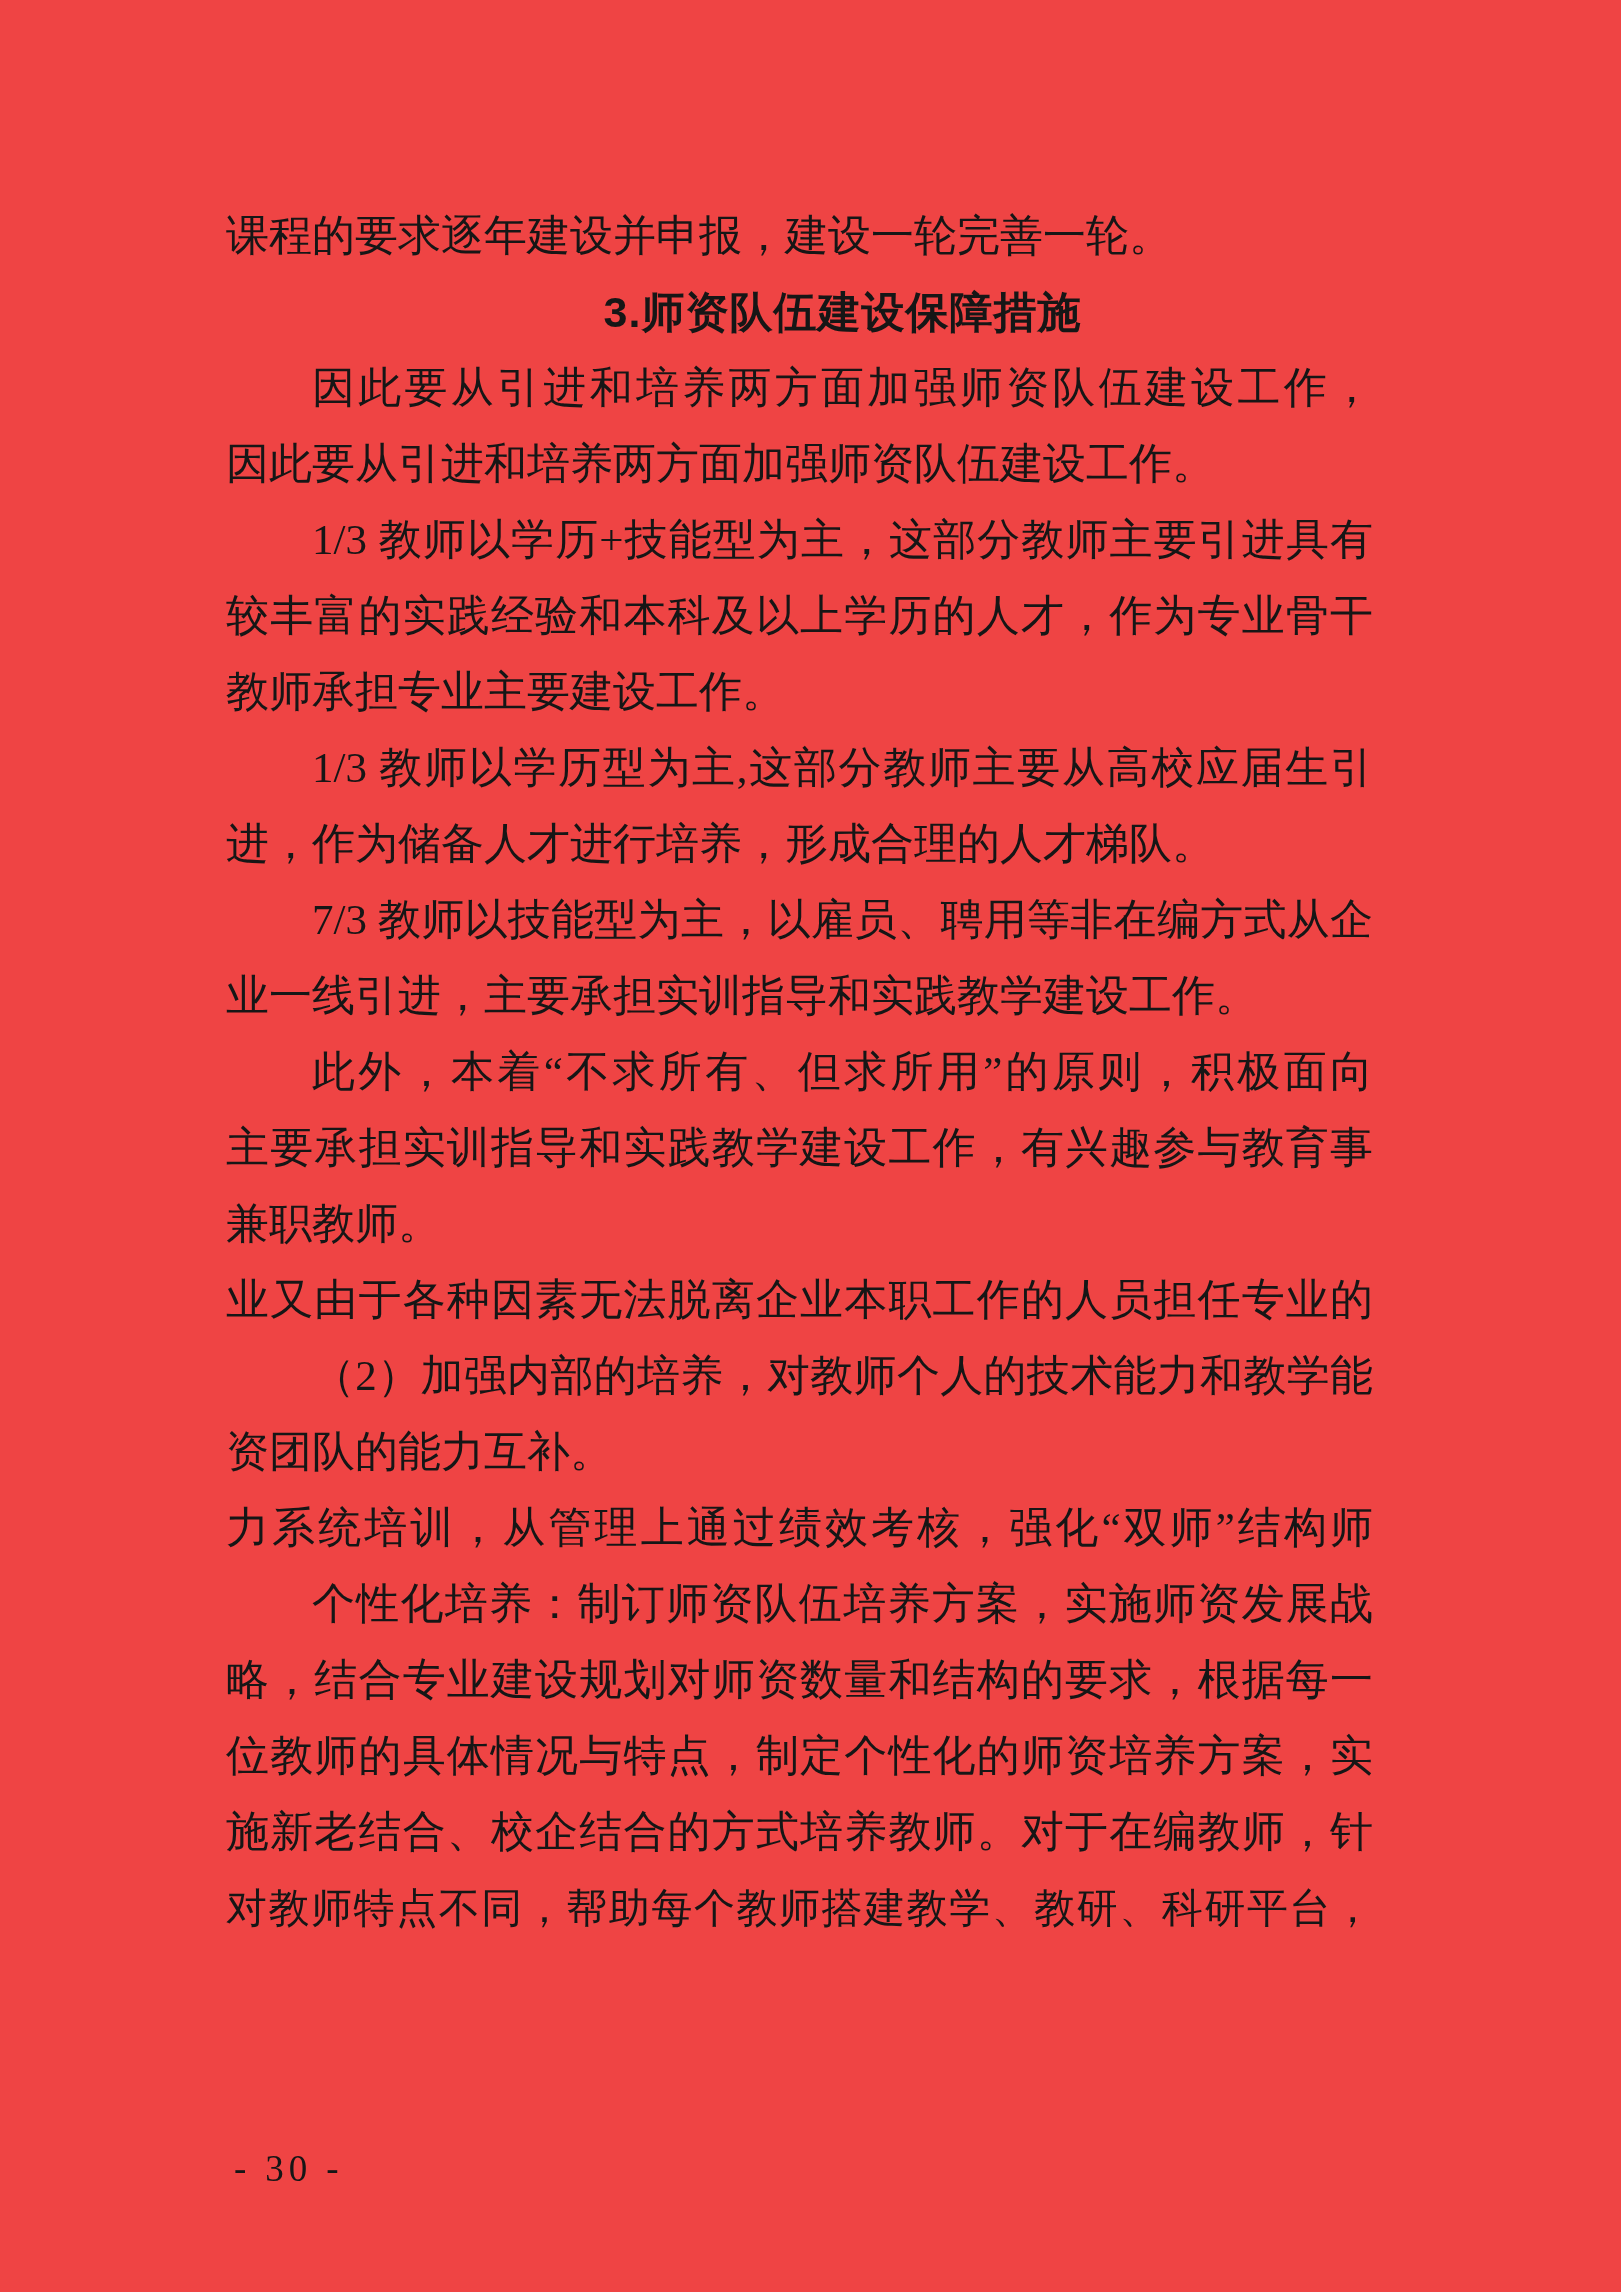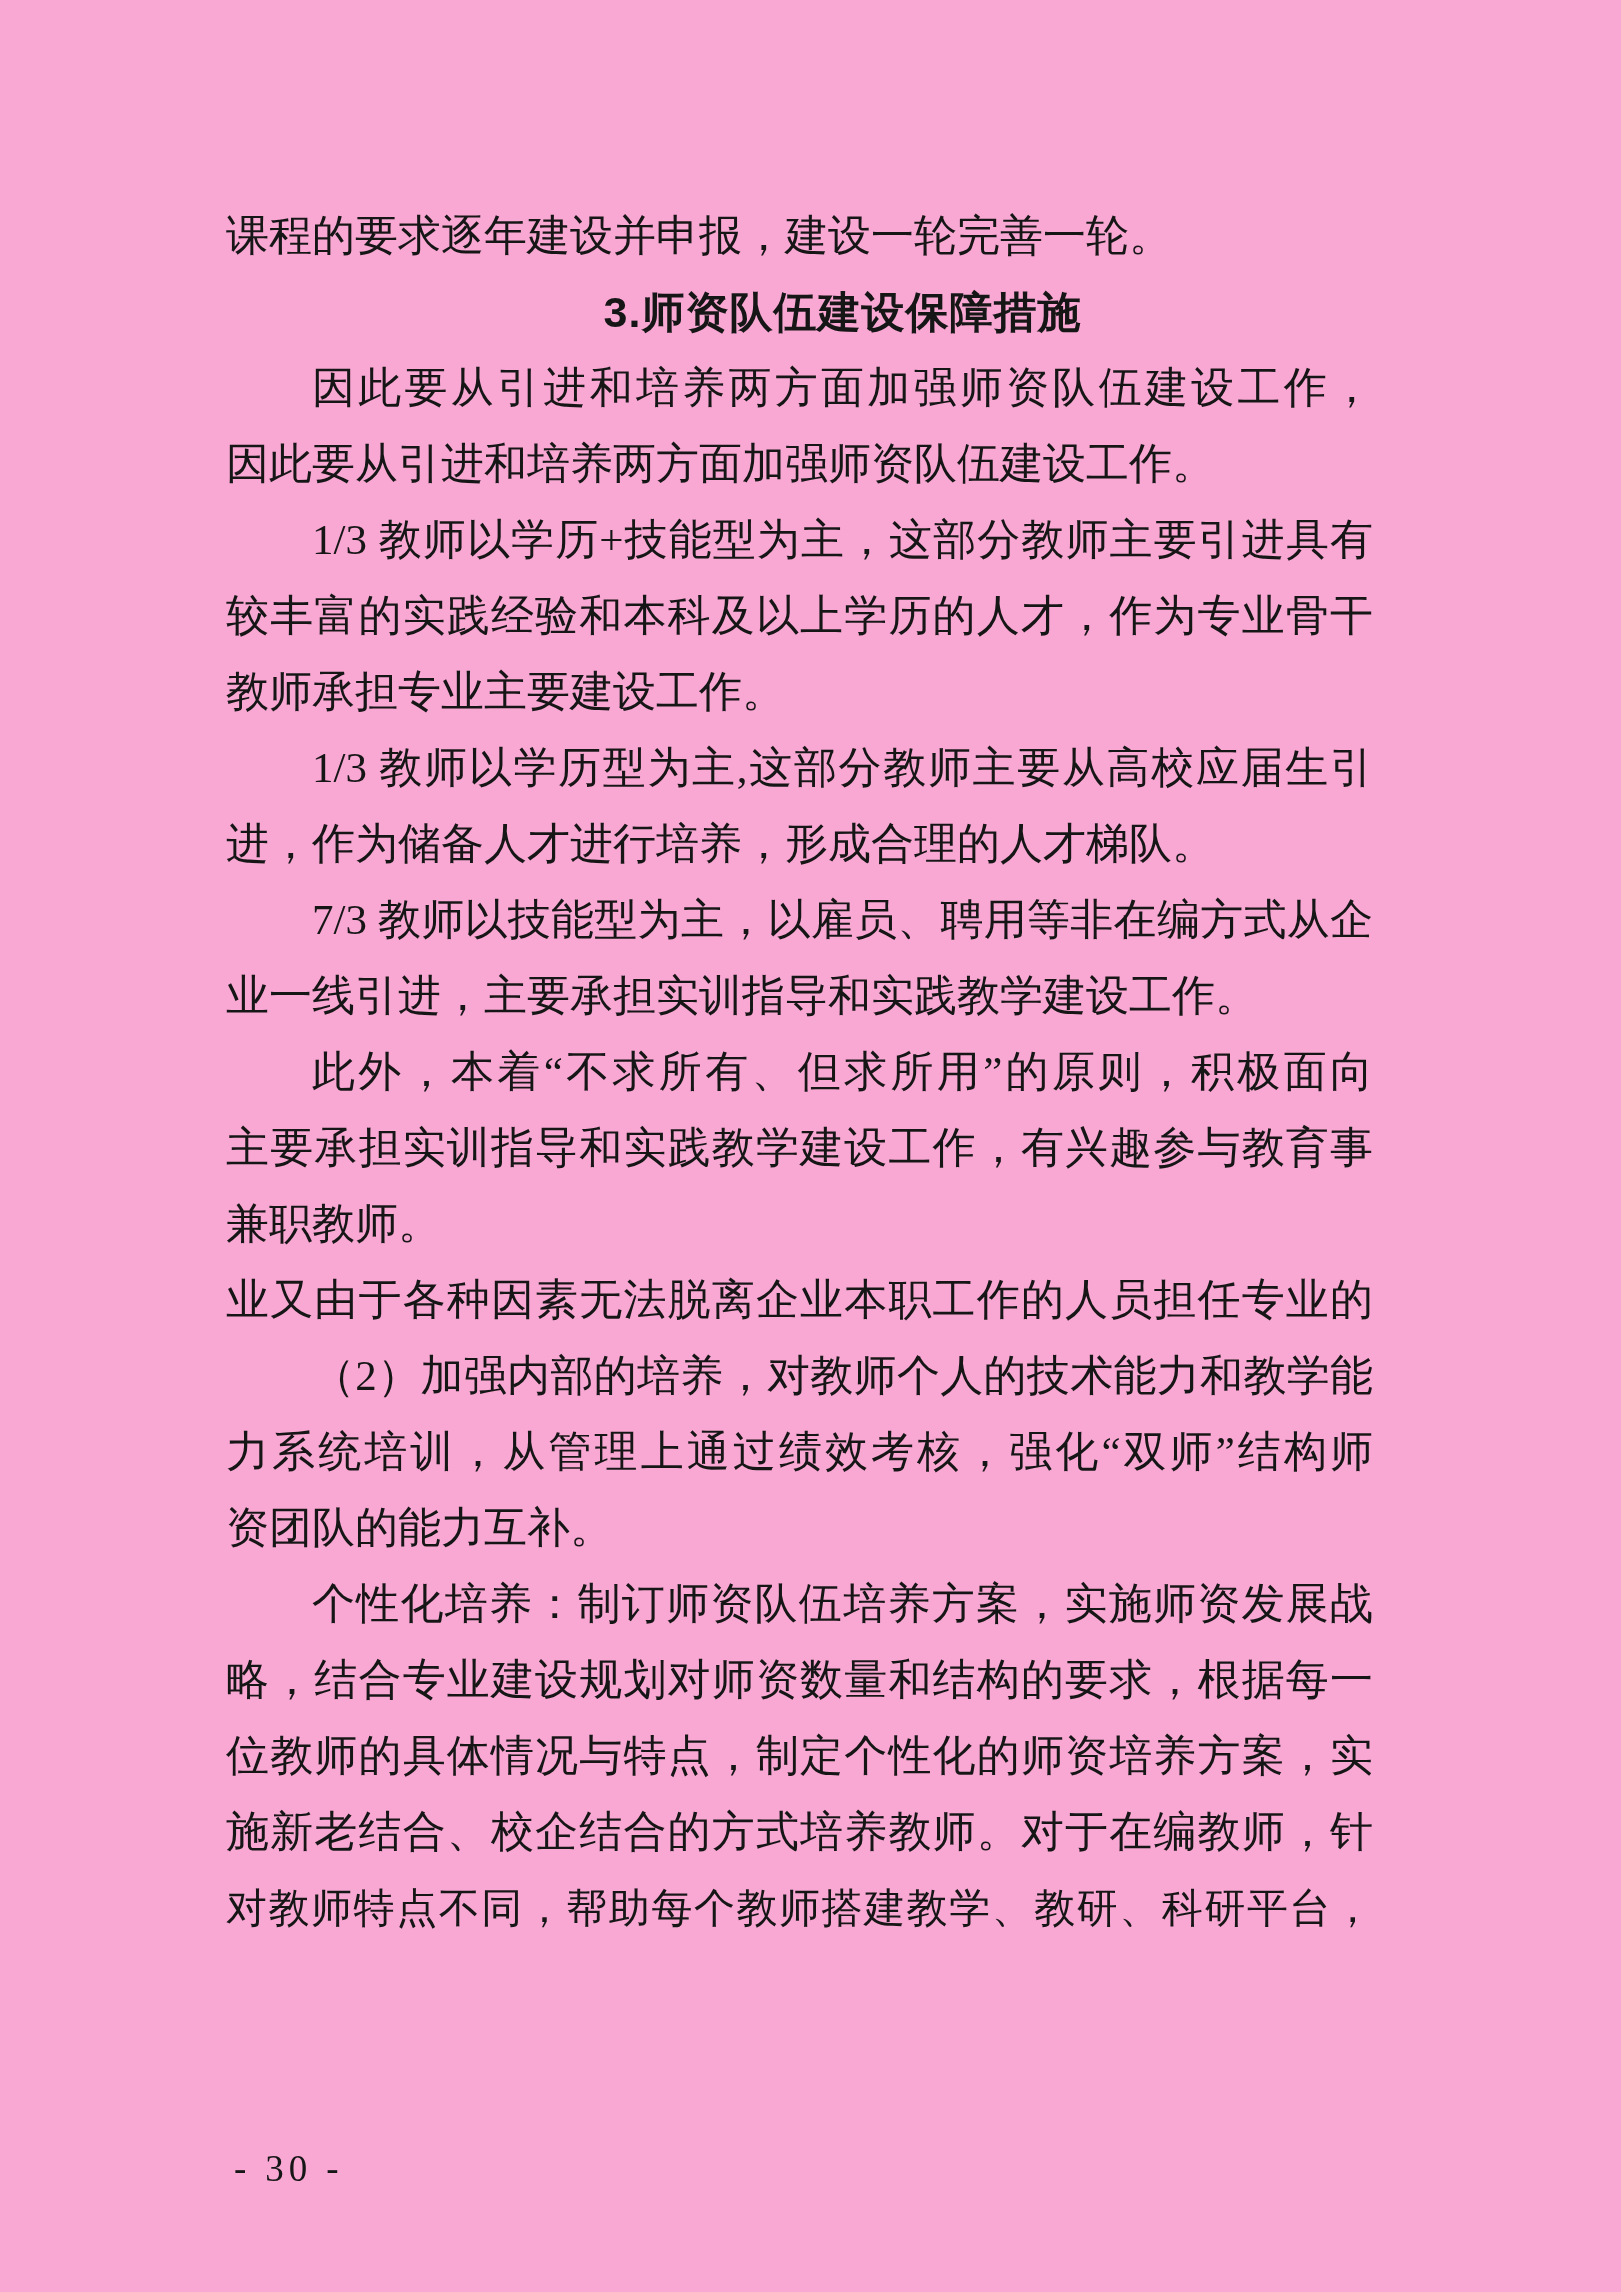--- a/index.html
+++ b/index.html
@@ -1,21 +1,21 @@
 <!DOCTYPE html>
 <html><head>
 <meta charset="utf-8">
 <style>
   * { box-sizing: border-box; margin: 0; padding: 0; }
   html, body { background: #ffffff; }
   .page {
     position: relative;
     width: 1621px;
     height: 2293px;
-    background: #f9a8d4;
+    background: #ef4444;
     overflow: hidden;
     font-family: "Liberation Serif", "DejaVu Serif", serif;
   }
   .text-block {
     position: absolute;
     left: 226px;
     top: 198px;
     width: 1147px;
   }
   .line {
@@ -63,22 +63,22 @@
     <div class="line">教师承担专业主要建设工作。</div>
     <div class="line indent fill">1/3 教师以学历型为主,这部分教师主要从高校应届生引</div>
     <div class="line">进，作为储备人才进行培养，形成合理的人才梯队。</div>
     <div class="line indent fill">7/3 教师以技能型为主，以雇员、聘用等非在编方式从企</div>
     <div class="line">业一线引进，主要承担实训指导和实践教学建设工作。</div>
     <div class="line indent fill">此外，本着“不求所有、但求所用”的原则，积极面向</div>
     <div class="line fill">主要承担实训指导和实践教学建设工作，有兴趣参与教育事</div>
     <div class="line">兼职教师。</div>
     <div class="line fill">业又由于各种因素无法脱离企业本职工作的人员担任专业的</div>
     <div class="line indent fill">（2）加强内部的培养，对教师个人的技术能力和教学能</div>
+    <div class="line">资团队的能力互补。</div>
     <div class="line fill">力系统培训，从管理上通过绩效考核，强化“双师”结构师</div>
-    <div class="line">资团队的能力互补。</div>
     <div class="line indent fill">个性化培养：制订师资队伍培养方案，实施师资发展战</div>
     <div class="line fill">略，结合专业建设规划对师资数量和结构的要求，根据每一</div>
     <div class="line fill">位教师的具体情况与特点，制定个性化的师资培养方案，实</div>
     <div class="line fill">施新老结合、校企结合的方式培养教师。对于在编教师，针</div>
     <div class="line fill tight">对教师特点不同，帮助每个教师搭建教学、教研、科研平台，</div>
   </div>
   <div class="page-num">- 30 -</div>
 </div>
 
 

